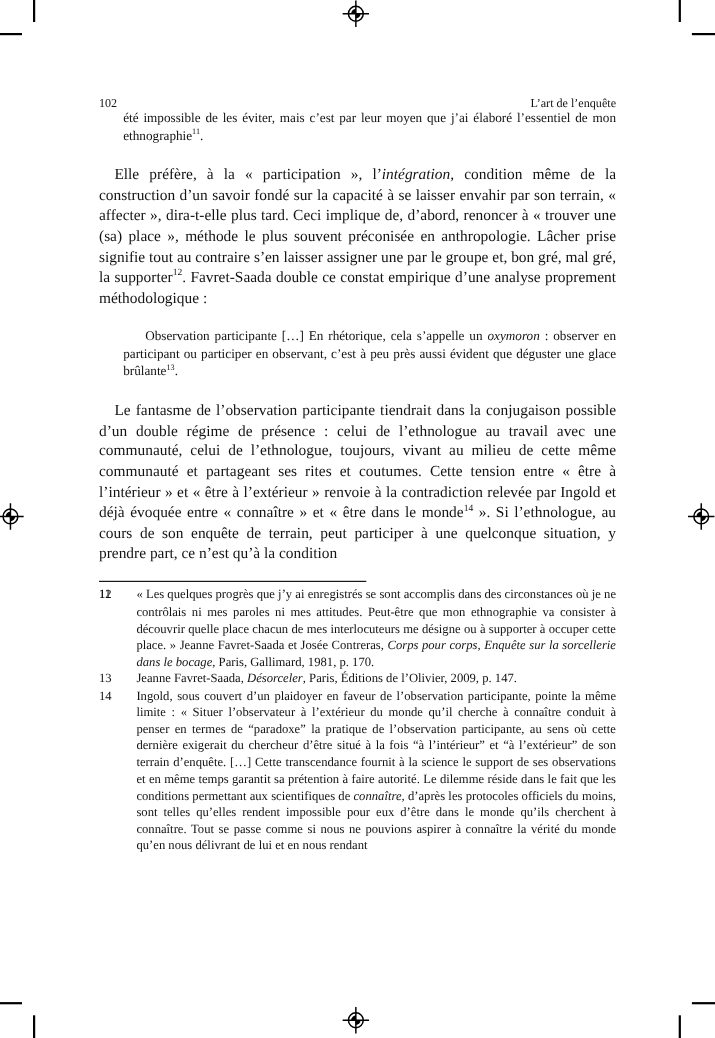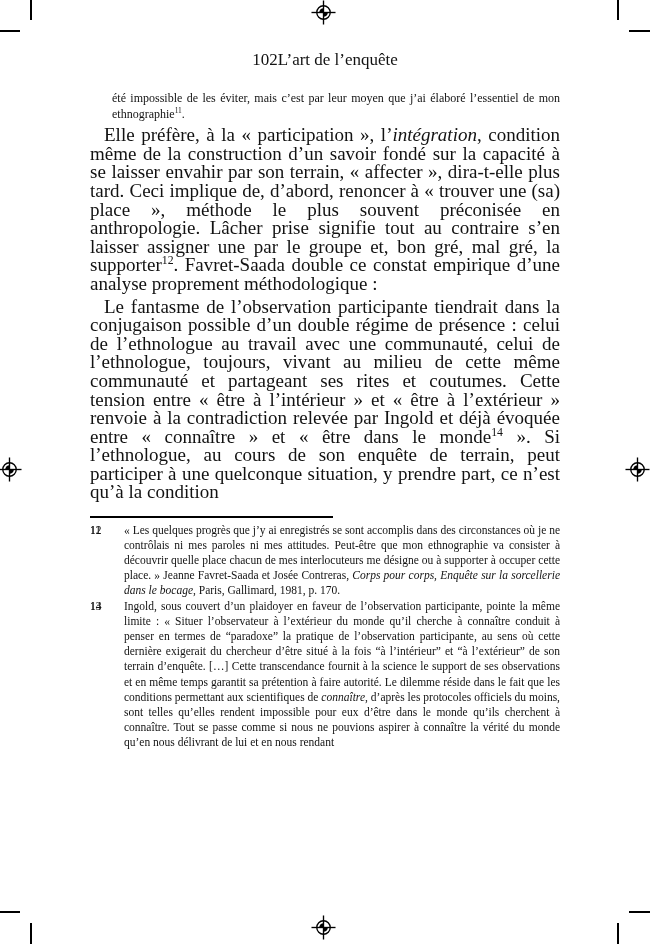--- a/index.html
+++ b/index.html
@@ -16,41 +16,41 @@
   
   .crop { position: absolute; background: #000; }
   .regmark { position: absolute; width: 25px; height: 25px; }
 
   
   .page-inner {
     position: absolute;
     left: 90px; right: 90px; top: 0;
   }
   .running-head {
-    margin-top: 50px;
+    margin-top: 88px;
     display: flex;
-    justify-content: center;
+    justify-content: space-between;
     align-items: baseline;
-    font-size: 17px;
+    font-size: 11px;
   }
   .running-title { }
 
   .block { text-align: justify; }
   .para {
-    font-size: 19px;
+    font-size: 14px;
     line-height: 18.6px;
     text-indent: 14px;
-    margin: 4px 0 0 0;
+    margin: 20px 0 0 0;
   }
   .quote {
     font-size: 12px;
     line-height: 15.6px;
     margin: 0 0 0 22px;
   }
-  .quote-1 { margin-top: 21px; text-indent: 0; }
+  .quote-1 { text-indent: 0; }
   .quote-2 { margin-top: 17px; text-indent: 20px; }
 
   sup { font-size: 0.62em; line-height: 0; vertical-align: super; }
   i, .it { font-style: italic; }
 
   .footnote-zone { margin-top: 14px; }
   .fn-rule {
     width: 243px; height: 1.5px;
     background: #000; border: none;
     margin: 0 0 5px 0;
@@ -111,37 +111,39 @@
 
     <div class="running-head">
       <span class="page-number">102</span>
       <span class="running-title">L’art de l’enquête</span>
     </div>
 
     <p class="block quote quote-1">été impossible de les éviter, mais c’est par leur moyen que j’ai élaboré l’essentiel de mon ethnographie<sup>11</sup>.</p>
 
     <p class="block para">Elle préfère, à la « participation », l’<i>intégration</i>, condition même de la construction d’un savoir fondé sur la capacité à se laisser envahir par son terrain, « affecter », dira-t-elle plus tard. Ceci implique de, d’abord, renoncer à « trouver une (sa) place », méthode le plus souvent préconisée en anthropologie. Lâcher prise signifie tout au contraire s’en laisser assigner une par le groupe et, bon gré, mal gré, la supporter<sup>12</sup>. Favret-Saada double ce constat empirique d’une analyse proprement méthodologique :</p>
 
+    <p class="block quote quote-2">Observation participante […] En rhétorique, cela s’appelle un <i>oxymoron</i> : observer en participant ou participer en observant, c’est à peu près aussi évident que déguster une glace brûlante<sup>13</sup>.</p>
 
     <p class="block para">Le fantasme de l’observation participante tiendrait dans la conjugaison possible d’un double régime de présence : celui de l’ethnologue au travail avec une communauté, celui de l’ethnologue, toujours, vivant au milieu de cette même communauté et partageant ses rites et coutumes. Cette tension entre « être à l’intérieur » et « être à l’extérieur » renvoie à la contradiction relevée par Ingold et déjà évoquée entre « connaître » et « être dans le monde<sup>14</sup> ». Si l’ethnologue, au cours de son enquête de terrain, peut participer à une quelconque situation, y prendre part, ce n’est qu’à la condition</p>
 
     <div class="footnote-zone">
       <hr class="fn-rule">
 
       <div class="footnote">
         <span class="fn-num">11</span>
       </div>
 
       <div class="footnote">
         <span class="fn-num">12</span>
         <span class="fn-text">« Les quelques progrès que j’y ai enregistrés se sont accomplis dans des circonstances où je ne contrôlais ni mes paroles ni mes attitudes. Peut-être que mon ethnographie va consister à découvrir quelle place chacun de mes interlocuteurs me désigne ou à supporter à occuper cette place. » Jeanne Favret-Saada et Josée Contreras, <i>Corps pour corps, Enquête sur la sorcellerie dans le bocage</i>, Paris, Gallimard, 1981, p. 170.</span>
       </div>
 
       <div class="footnote">
         <span class="fn-num">13</span>
+        <span class="fn-text">Jeanne Favret-Saada, <i>Désorceler</i>, Paris, Éditions de l’Olivier, 2009, p. 147.</span>
       </div>
 
       <div class="footnote">
         <span class="fn-num">14</span>
         <span class="fn-text">Ingold, sous couvert d’un plaidoyer en faveur de l’observation participante, pointe la même limite : « Situer l’observateur à l’extérieur du monde qu’il cherche à connaître conduit à penser en termes de “paradoxe” la pratique de l’observation participante, au sens où cette dernière exigerait du chercheur d’être situé à la fois “à l’intérieur” et “à l’extérieur” de son terrain d’enquête. […] Cette transcendance fournit à la science le support de ses observations et en même temps garantit sa prétention à faire autorité. Le dilemme réside dans le fait que les conditions permettant aux scientifiques de <i>connaître</i>, d’après les protocoles officiels du moins, sont telles qu’elles rendent impossible pour eux d’être dans le monde qu’ils cherchent à connaître. Tout se passe comme si nous ne pouvions aspirer à connaître la vérité du monde qu’en nous délivrant de lui et en nous rendant</span>
       </div>
     </div>
 
   </div>
 </div>

